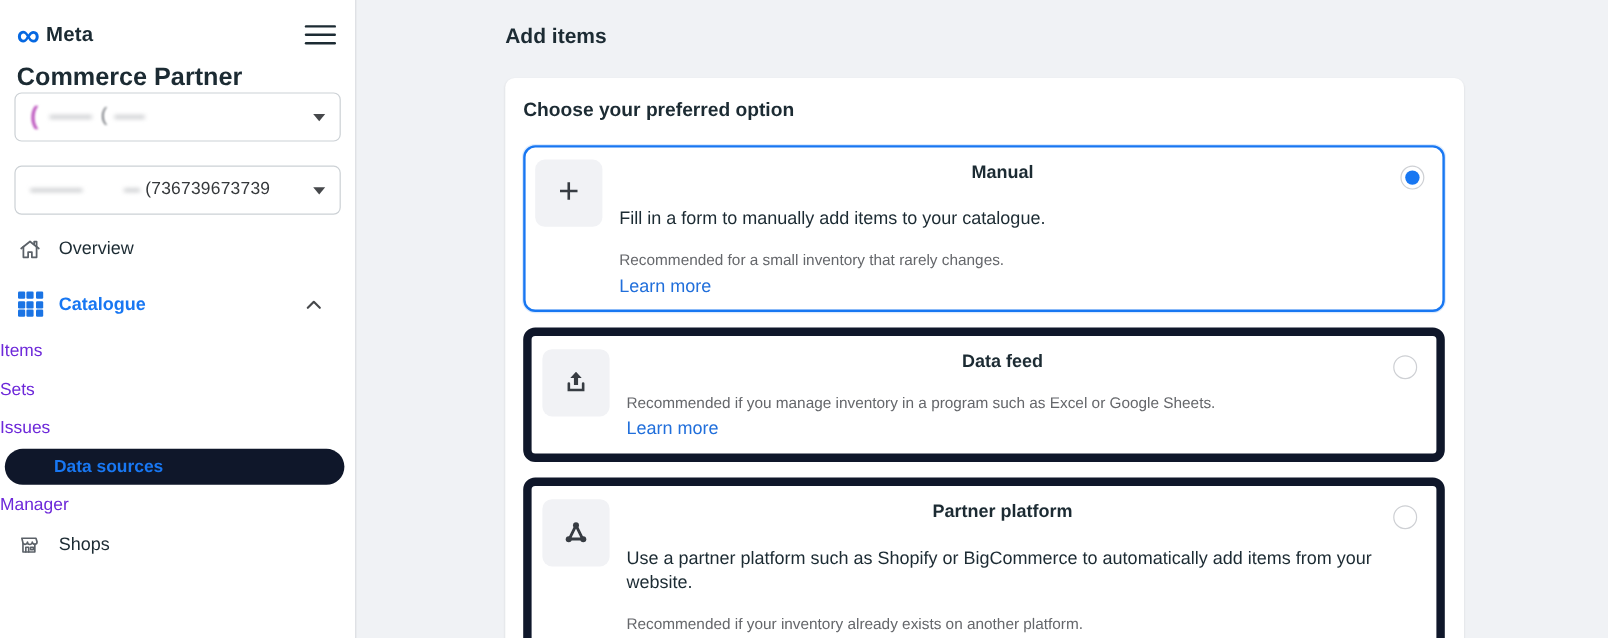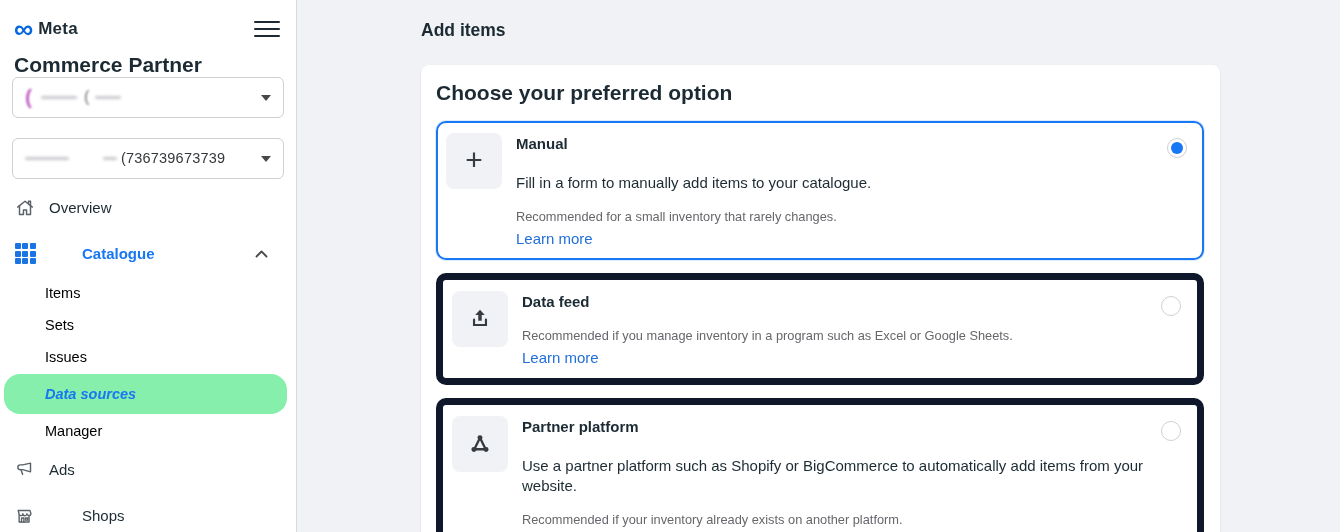--- a/index.html
+++ b/index.html
@@ -26,50 +26,50 @@
   .selector + .selector { margin-top:20px; }
   .caret { position:absolute; right:12px; top:17px; width:0; height:0;
            border-left:5.5px solid transparent; border-right:5.5px solid transparent; border-top:6px solid #46484b; }
   .blur-paren { font-size:21px; color:#c05ec2; filter:blur(1.1px); font-weight:bold; }
   .blur-paren.gray { color:#6b6f75; font-size:16px; font-weight:normal; }
   .blur-line { display:inline-block; height:3px; background:#c7c9cc; filter:blur(1.6px); border-radius:2px; }
   .sel-num { font-size:14.5px; color:#35383b; letter-spacing:.2px; }
 
   .nav { margin-top:12px; font-size:15px; }
   .nav-row { display:flex; align-items:center; height:34px; padding:0 28px 0 14px; cursor:pointer; }
-  .nav-row + .nav-row { margin-top:12px;gap:33px; }
+  .nav-row + .nav-row { margin-top:12px; }
   .nav-ico { width:22px; height:22px; margin-right:13px; display:flex; align-items:center; justify-content:center; }
   .nav-label { line-height:1; }
   .nav-row.active-section .nav-label { color:#1877f2; font-weight:bold; }
   .grid-ico { display:grid; grid-template-columns:repeat(3,6px); grid-template-rows:repeat(3,6px); gap:1.5px; }
   .grid-ico b { background:#1b74e4; border-radius:1px; }
   .chev-up { margin-left:auto; display:flex; }
 
   .sub-list { margin-top:6px; }
-  .sub-item { height:32px; display:flex; align-items:center; padding-left:45px; font-size:14.5px; cursor:pointer; color:#000000; }
-  .sub-item.active { background:#86efac; color:#1877f2; font-weight:bold; height:40px;
-                     margin:1px 9px 1px 4px; padding-left:41px; border-radius:16px;font-style:italic; }
+  .sub-item { height:32px; display:flex; align-items:center; font-size:14.5px; cursor:pointer; color:#6d28d9; }
+  .sub-item.active { background:#0f172a; color:#1877f2; font-weight:bold; height:30px;
+                     margin:1px 9px 1px 4px; padding-left:41px; border-radius:16px; }
   .after-subs { margin-top:6px; }
 
   
   .main { flex:1; padding:20px 12px 0 124px; }
   .page-title { font-size:17.5px; font-weight:bold; line-height:20px; }
   .card { width:799px; margin-top:25px; background:#fff; border-radius:8px;
           box-shadow:0 1px 2px rgba(0,0,0,.12); padding:18px 16px 16px 15px; height:900px; }
-  .card-title { font-size:21px; font-weight:bold; line-height:20px; }
+  .card-title { font-size:16px; font-weight:bold; line-height:20px; }
   .options { margin-top:18px; }
   .option { display:flex; align-items:flex-start; background:#fff; border:7px solid #0f172a;
             border-radius:10px; padding:11px 15px 11px 9px; margin-bottom:13px; cursor:pointer; }
   .option.selected { border:2px solid #1877f2; padding:10px 14px 10px 8px; box-shadow:0 0 0 1px rgba(24,119,242,.15); }
   .tile { width:56px; height:56px; border-radius:8px; background:#f1f2f5; flex-shrink:0;
           display:flex; align-items:center; justify-content:center; margin-right:14px; }
   .tile .plus-glyph { font-size:30px; font-weight:300; color:#373c42; line-height:1; margin-top:-3px; }
   .tile .code-glyph { font-size:17px; font-weight:bold; color:#373c42; letter-spacing:1px; }
   .opt-text { flex:1; padding-top:1px; }
-  .opt-title { font-size:15px; font-weight:bold; line-height:20px; }
+  .opt-title { font-size:15px; font-weight:bold; line-height:20px;text-align:center; }
   .opt-desc { font-size:15px; line-height:20px; margin-top:19px; color:#1c2b33; }
   .opt-rec { font-size:12.8px; line-height:17px; margin-top:15px; color:#65676b; }
   .opt-link { display:inline-block; font-size:15px; line-height:19px; margin-top:4px; color:#216fdb; text-decoration:none; cursor:pointer; }
   .radio { width:20px; height:20px; border:1px solid #ced0d4; border-radius:50%; background:#fff;
            flex-shrink:0; margin:5px 1px 0 12px; position:relative; cursor:pointer; }
   .radio.checked::after { content:""; position:absolute; inset:3px; border-radius:50%; background:#1877f2; }
 </style>
 </head>
 <body>
 
@@ -138,29 +138,20 @@
     </div>
 
     <div class="sub-list">
       <div class="sub-item">Items</div>
       <div class="sub-item">Sets</div>
       <div class="sub-item">Issues</div>
       <div class="sub-item active">Data sources</div>
       <div class="sub-item">Manager</div>
     </div>
 
-    <div class="nav-row after-subs">
-      <span class="nav-ico">
-        <svg width="22" height="22" viewBox="0 0 24 24" fill="none" stroke="#5b6168" stroke-width="1.6" stroke-linejoin="round" stroke-linecap="round">
-          <path d="M18 4.5 V14 L9.5 11.6 H6.8 A2.6 2.6 0 0 1 6.8 6.4 L9.5 6.4 Z"></path>
-          <path d="M7.6 11.8 L9.4 16.6"></path>
-        </svg>
-      </span>
-      <span class="nav-label">Ads</span>
-    </div>
 
     <div class="nav-row">
       <span class="nav-ico">
         <svg width="22" height="22" viewBox="0 0 24 24" fill="none" stroke="#5b6168" stroke-width="1.5" stroke-linejoin="round" stroke-linecap="round">
           <path d="M4.6 6 H17.4 L18.4 9.3 A2.15 2.15 0 0 1 14.1 9.5 A2.2 2.2 0 0 1 9.7 9.5 A2.15 2.15 0 0 1 5.4 9.3 Z"></path>
           <path d="M5.6 11.4 V18.5 H16.4 V11.4"></path>
           <path d="M8.2 18.5 V14.2 H10.8 V18.5"></path>
           <path d="M12.6 14.2 H15 V16.5 H12.6 Z"></path>
         </svg>
       </span>

